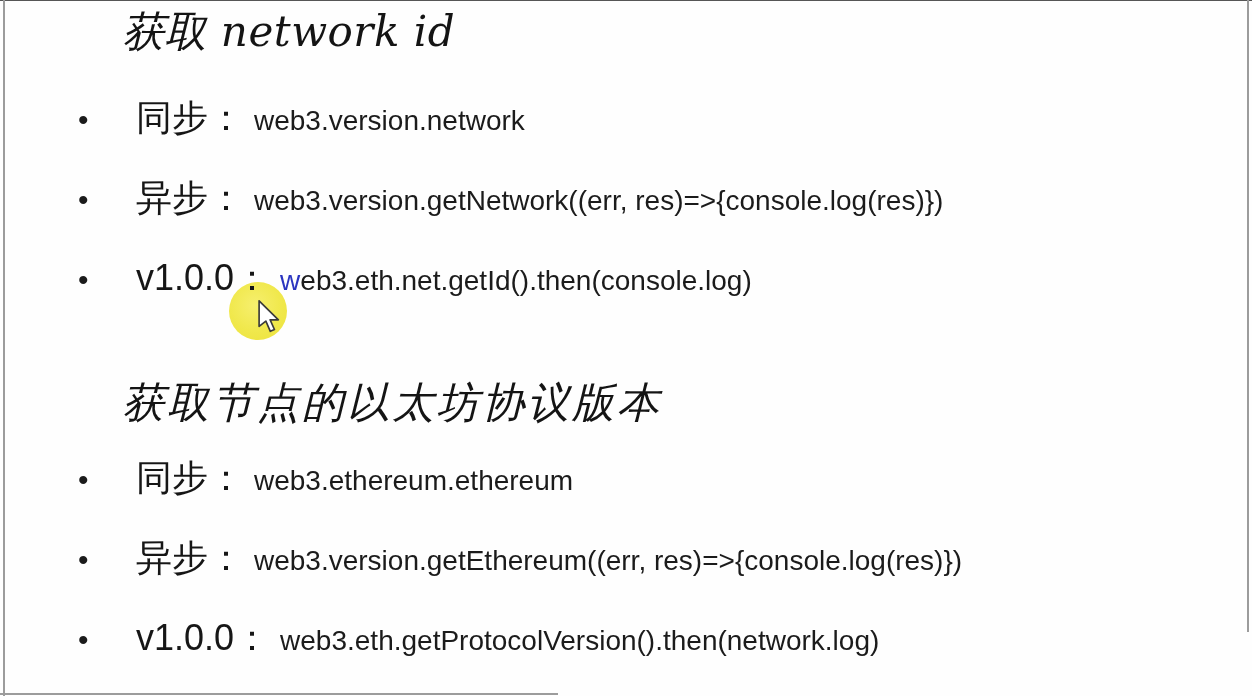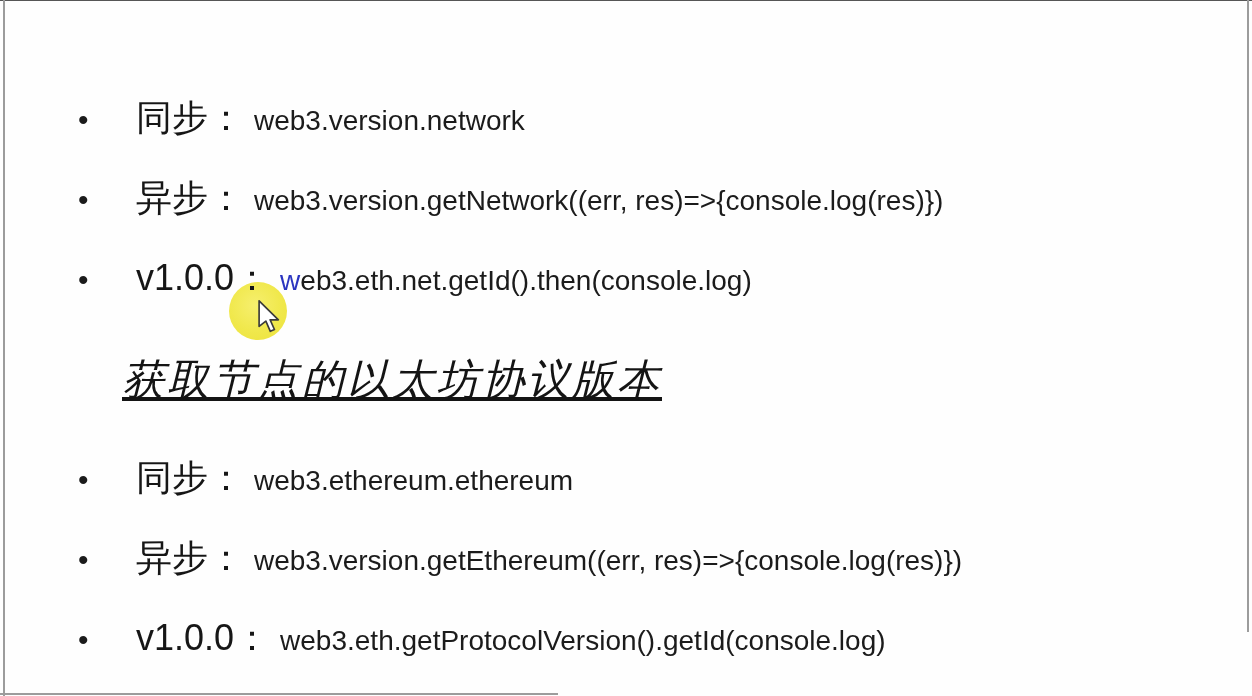--- a/index.html
+++ b/index.html
@@ -26,21 +26,21 @@
     left: 122px;
     color: #141414;
     font-family: "DejaVu Serif", "Liberation Serif", serif;
     font-style: italic;
     font-size: 42px;
     line-height: 52px;
     white-space: pre;
     z-index: 2;
   }
   .title-1 { top: 6px; letter-spacing: 0.5px; }
-  .title-2 { top: 354px; letter-spacing: 3px; text-decoration: underline; }
+  .title-2 { top: 377px; letter-spacing: 3px; }
 
   .row {
     position: absolute;
     left: 78px;
     display: flex;
     align-items: baseline;
     white-space: pre;
     z-index: 2;
     color: #1b1b1b;
   }
@@ -95,20 +95,21 @@
 
 <div class="stage">
 
   <div class="edge-top"></div>
   <div class="edge-left"></div>
   <div class="edge-right"></div>
   <div class="edge-bottom"></div>
 
   <div class="cursor-highlight"></div>
 
+  <div class="title title-1">获取 network id</div>
 
   <div class="row row-1">
     <span class="bullet">•</span>
     <span class="label">同步：</span>
     <span class="code">web3.version.network</span>
   </div>
 
   <div class="row row-2">
     <span class="bullet">•</span>
     <span class="label">异步：</span>
@@ -131,20 +132,20 @@
 
   <div class="row row-5">
     <span class="bullet">•</span>
     <span class="label">异步：</span>
     <span class="code">web3.version.getEthereum((err, res)=&gt;{console.log(res)})</span>
   </div>
 
   <div class="row row-6">
     <span class="bullet">•</span>
     <span class="label">v1.0.0：</span>
-    <span class="code">web3.eth.getProtocolVersion().getId(console.log)</span>
+    <span class="code">web3.eth.getProtocolVersion().then(network.log)</span>
   </div>
 
   <svg class="cursor-pointer" viewBox="0 0 13 20" xmlns="http://www.w3.org/2000/svg">
     <polygon points="0.5,0.5 0.5,16 4.6,12.8 7.3,19 9.8,17.9 7.2,12 12.2,12" fill="#ffffff" stroke="#3a3a3a" stroke-width="1" stroke-linejoin="round"></polygon>
   </svg>
 
 </div>
 
 </body></html>

